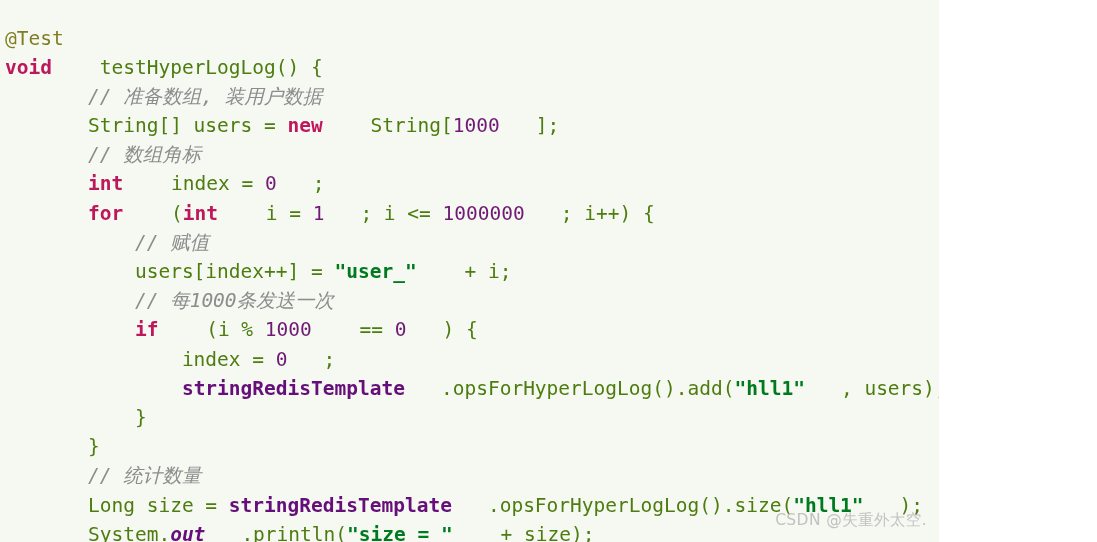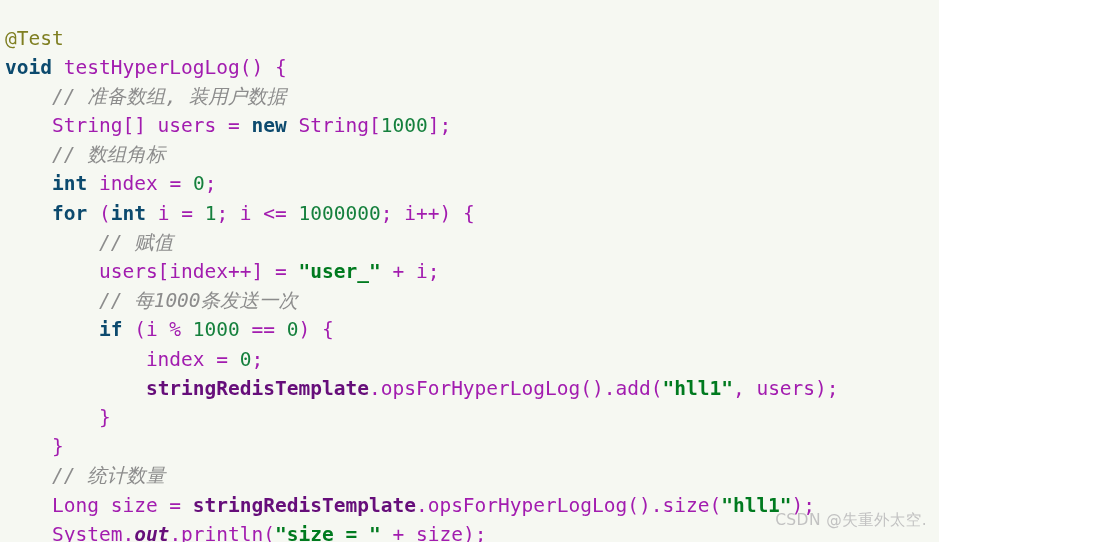--- a/index.html
+++ b/index.html
@@ -26,23 +26,23 @@
     top: 4px;
     right: 0;
     white-space: pre;
   }
   .code-line {
     white-space: pre;
     height: 29.2px;
     min-height: 29.2px;
   }
   
-  .tok-plain      { color: #a21caf; }
-  .tok-keyword    { color: #0c4a6e; font-weight: bold; }
-  .tok-number     { color: #15803d; }
+  .tok-plain      { color: #4d7c0f; margin-left: 36px; }
+  .tok-keyword    { color: #be185d; font-weight: bold; }
+  .tok-number     { color: #701a75; }
   .tok-string     { color: #007a1f; font-weight: bold; }
   .tok-comment    { color: #8c8c8c; font-style: italic; text-align: center; }
   .tok-annotation { color: #7f7f22; }
   .tok-field      { color: #660e7a; font-weight: bold; text-align: center; }
   .tok-static     { color: #660e7a; font-weight: bold; font-style: italic; }
 
   
   #watermark {
     position: absolute;
     right: 12px;

